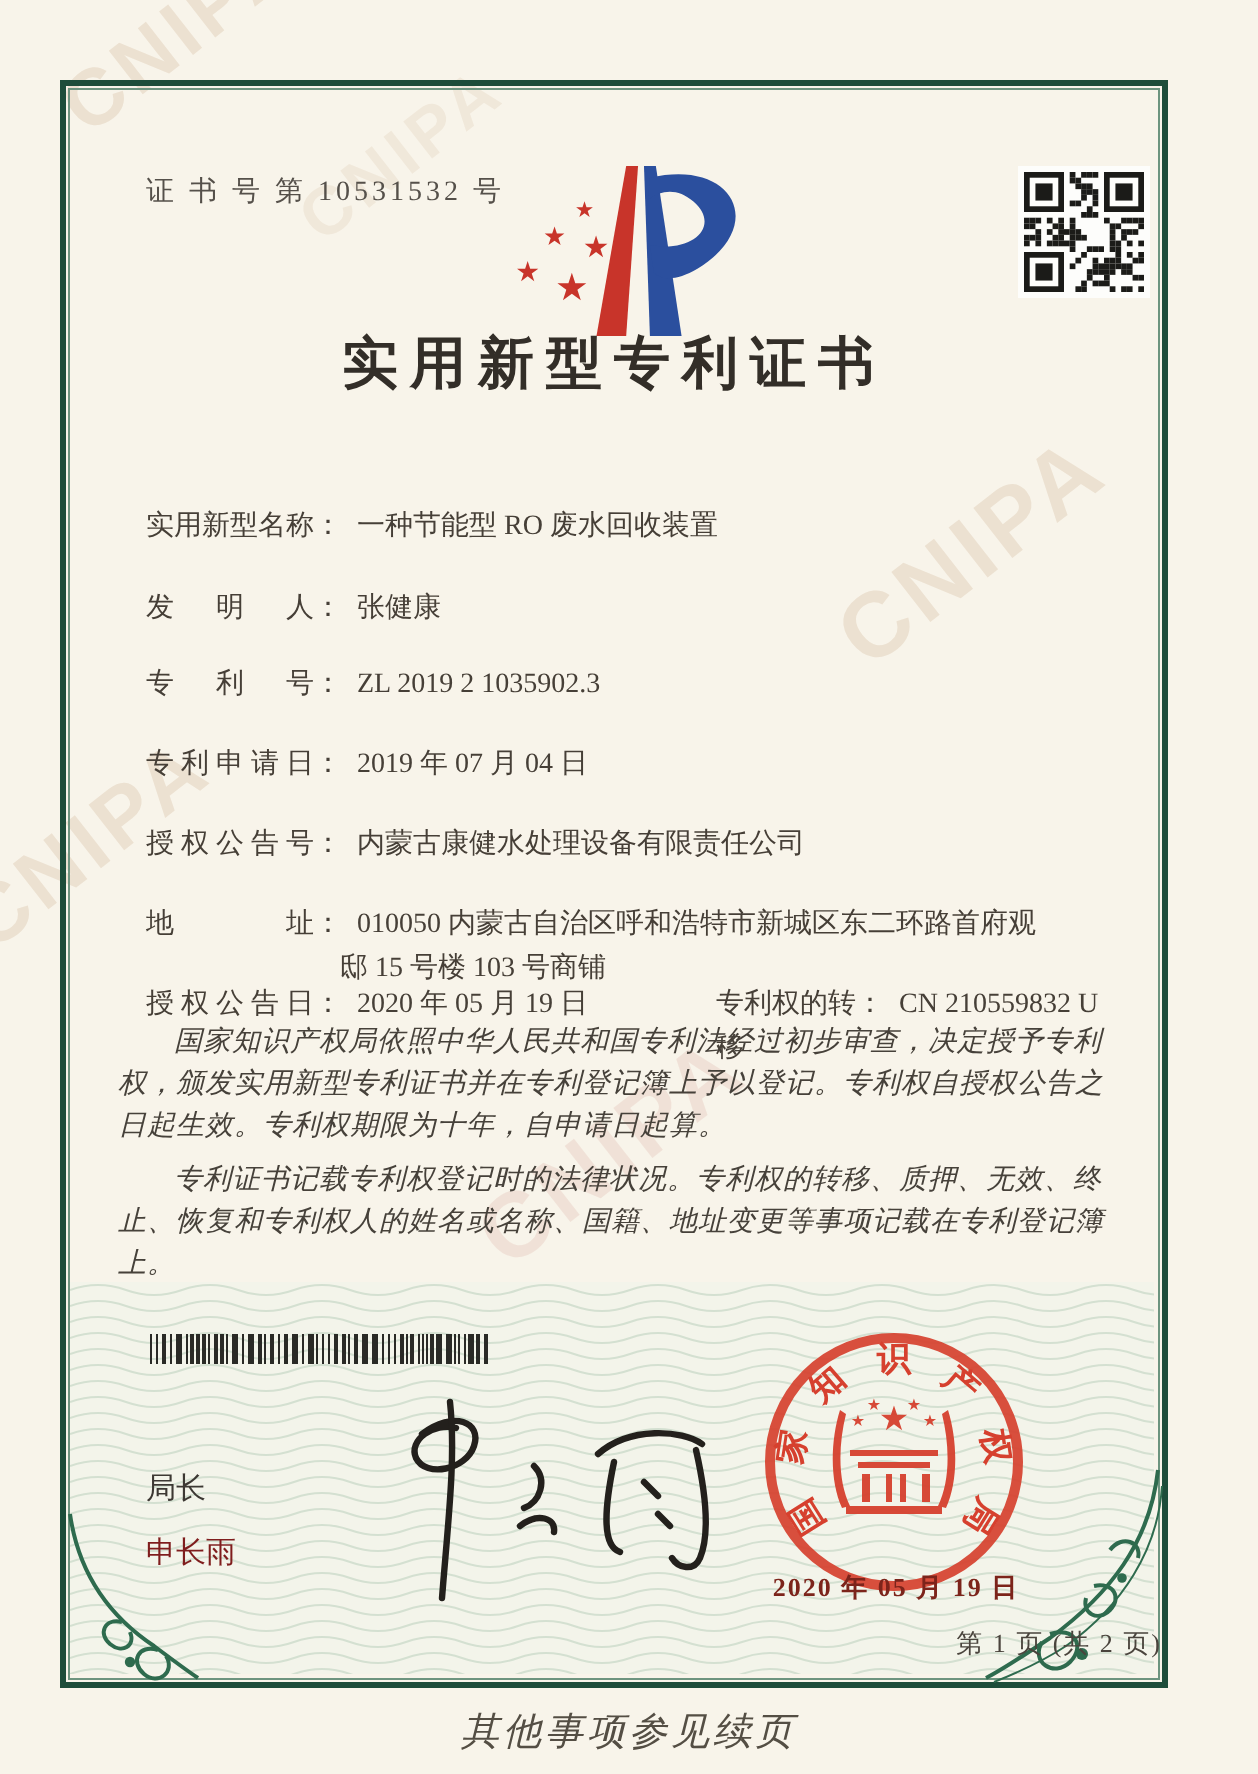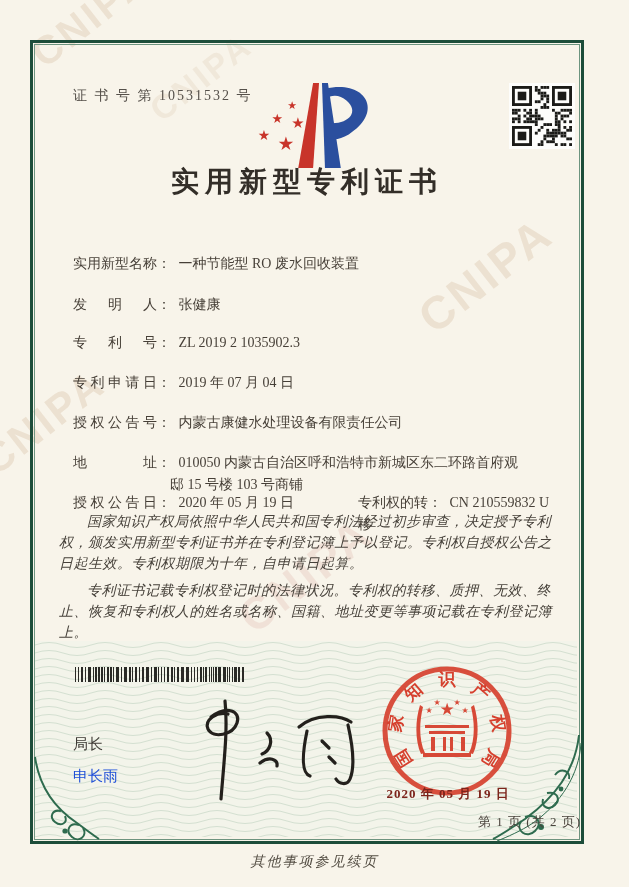--- a/index.html
+++ b/index.html
@@ -52,40 +52,40 @@
   .f-pair2 .f-label{width:70px;}
   
   .paras{position:absolute;left:26px;top:468px;width:505px;z-index:2;}
   .paras p{
     margin:0 0 6px 0;font-size:14px;line-height:21px;text-indent:2em;
     font-style:italic;color:#46413a;letter-spacing:.5px;
   }
   
   .barcode{position:absolute;left:42px;top:624px;width:170px;height:15px;z-index:2;}
   .signer-title{position:absolute;left:40px;top:692px;font-size:15px;z-index:3;color:#3c3833;}
-  .signer-name{position:absolute;left:40px;top:724px;font-size:15px;z-index:3;color:#1d4ed8;}
+  .signer-name{position:absolute;left:40px;top:724px;font-size:15px;z-index:3;color:#7f1d1d;}
   .signature{position:absolute;left:148px;top:652px;width:190px;height:116px;z-index:3;}
   .seal{position:absolute;left:330px;top:606px;width:170px;height:172px;z-index:4;}
   .seal svg{position:absolute;left:0;top:0;}
   .seal-char{font-size:17px;fill:#d6402e;font-weight:700;text-anchor:middle;
     font-family:"Liberation Serif","DejaVu Serif",serif;}
   .seal-date{
     position:absolute;left:0;top:136px;width:100%;text-align:center;
     font-size:13px;color:#7c241b;letter-spacing:1px;font-weight:600;
   }
   .ornament{position:absolute;z-index:3;}
   .orn-right{right:-2px;bottom:-2px;}
   .orn-left{left:-2px;bottom:-2px;transform:scaleX(-1);}
   .page-indicator{
     position:absolute;left:0;top:770px;width:100%;text-align:right;
     font-size:13px;letter-spacing:1px;color:#4a443d;z-index:3;
   }
   .below-note{
     position:absolute;left:0;top:853px;width:100%;text-align:center;
-    font-size:14px;font-style:italic;color:#544e44;letter-spacing:2px;z-index:2;
+    font-size:19px;font-style:italic;color:#544e44;letter-spacing:2px;z-index:2;
   }
 </style>
 </head>
 <body>
 
 <span class="wm wm1">CNIPA</span>
 <span class="wm wm2">CNIPA</span>
 <span class="wm wm3">CNIPA</span>
 <span class="wm wm4">CNIPA</span>
 <span class="wm wm5">CNIPA</span>

